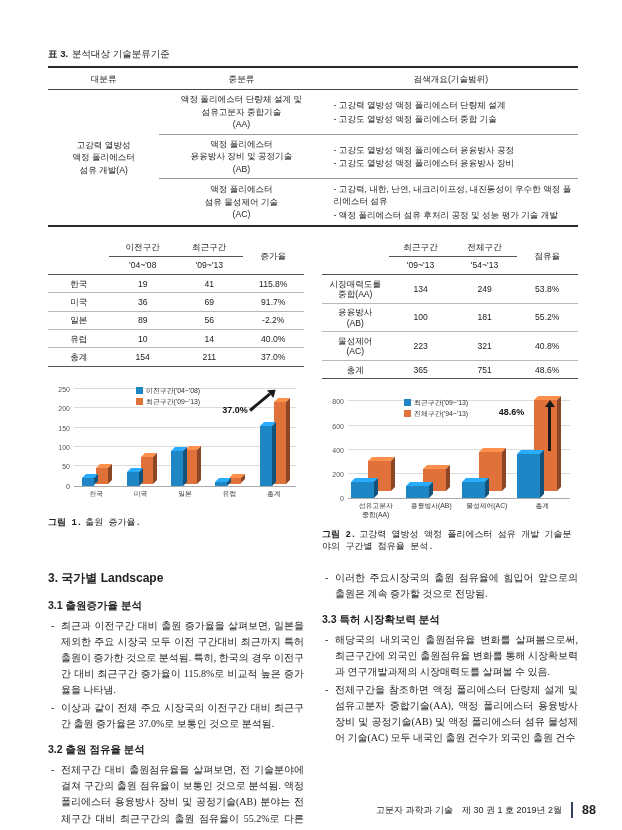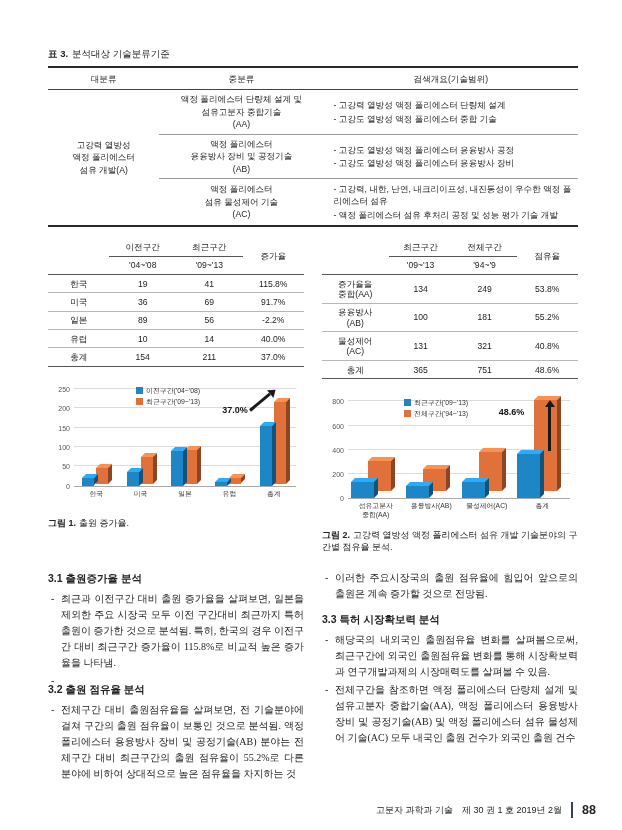--- a/index.html
+++ b/index.html
@@ -50,21 +50,21 @@
   .bside{position:absolute;left:100%;top:0;width:4px;height:100%;transform:skewY(-45deg);transform-origin:0 0;}
   .legend{position:absolute;font-size:6.9px;color:#333;line-height:1.6;z-index:5;}
   .lentry{display:flex;align-items:center;}
   .sw{width:7px;height:7px;margin-right:3px;display:inline-block;}
   .anno{position:absolute;font-size:9px;font-weight:bold;color:#111;text-align:right;z-index:6;}
   .darrow{position:absolute;width:26px;height:3px;background:#1a1a1a;transform:rotate(-40deg);transform-origin:left center;z-index:6;}
   .dhead{position:absolute;left:100%;top:-3.5px;width:0;height:0;border-top:5px solid transparent;border-bottom:5px solid transparent;border-left:7px solid #1a1a1a;}
   .vstick{position:absolute;width:3px;background:#1a1a1a;z-index:6;}
   .vhead{position:absolute;width:0;height:0;border-left:5px solid transparent;border-right:5px solid transparent;border-bottom:7px solid #1a1a1a;z-index:6;}
 
-  .figcap{font-size:9px;margin-top:6px;line-height:1.35;}
+  .figcap{font-size:9px;margin-top:6px;line-height:1.35;font-family:Liberation Mono, monospace;}
   .figcap b{margin-right:3px;}
 
   
   .cols2{margin-top:16px;}
   .sec-h{font-size:12px;font-weight:bold;margin:0 0 12px;}
   .sub-h{font-size:10.5px;font-weight:bold;margin:11px 0 5px;}
   .sub-h:first-child{margin-top:2px;}
   .bullet{font-family:"Liberation Serif","DejaVu Serif",serif;font-size:10px;line-height:1.62;
           padding-left:13px;position:relative;text-align:justify;margin-bottom:1px;}
   .bullet .dash{position:absolute;left:3px;}
@@ -269,40 +269,40 @@
           </colgroup>
       <tbody>
             <tr>
               <td rowspan="2" class="blank"></td>
               <td class="grp">최근구간</td>
               <td class="grp">전체구간</td>
               <td rowspan="2" class="vh">점유율</td>
             </tr>
             <tr class="subrow">
               <td>'09~'13</td>
-              <td>'94~'9</td>
-            </tr>
-            <tr class="drow">
-              <td>증가율을
+              <td>'54~'13</td>
+            </tr>
+            <tr class="drow">
+              <td>시장매력도를
 중합(AA)</td>
               <td>134</td>
               <td>249</td>
               <td>53.8%</td>
             </tr>
             <tr class="drow">
               <td>용융방사
 (AB)</td>
               <td>100</td>
               <td>181</td>
               <td>55.2%</td>
             </tr>
             <tr class="drow">
               <td>물성제어
 (AC)</td>
-              <td>131</td>
+              <td>223</td>
               <td>321</td>
               <td>40.8%</td>
             </tr>
             <tr class="drow last">
               <td>총계</td>
               <td>365</td>
               <td>751</td>
               <td>48.6%</td>
             </tr>
           </tbody>
@@ -371,24 +371,25 @@
           </div>
         </div>
       <div class="figcap">
         <b>그림 2.</b><span>고강력 열방성 액정 폴리에스터 섬유 개발 기술분야의 구간별 점유율 분석.</span>
       </div>
     </div>
   </div>
 
   <div class="cols cols2">
     <div class="col">
+      <div class="sec-h">3. 국가별 Landscape</div>
       <div class="sub-h">3.1 출원증가율 분석</div>
       <div id="b31">
           <div class="bullet"><span class="dash">-</span><span>최근과 이전구간 대비 출원 증가율을 살펴보면, 일본을 제외한 주요 시장국 모두 이전 구간대비 최근까지 특허 출원이 증가한 것으로 분석됨. 특히, 한국의 경우 이전구간 대비 최근구간 증가율이 115.8%로 비교적 높은 증가율을 나타냄.</span></div>
-          <div class="bullet"><span class="dash">-</span></div>
+          <div class="bullet"><span class="dash">-</span><span>이상과 같이 전체 주요 시장국의 이전구간 대비 최근구간 출원 증가율은 37.0%로 보통인 것으로 분석됨.</span></div>
         </div>
       <div class="sub-h">3.2 출원 점유율 분석</div>
       <div id="b32">
           <div class="bullet"><span class="dash">-</span><span>전체구간 대비 출원점유율을 살펴보면, 전 기술분야에 걸쳐 구간의 출원 점유율이 보통인 것으로 분석됨. 액정 폴리에스터 용융방사 장비 및 공정기술(AB) 분야는 전체구간 대비 최근구간의 출원 점유율이 55.2%로 다른 분야에 비하여 상대적으로 높은 점유율을 차지하는 것</span></div>
         </div>
     </div>
     <div class="col">
       <div id="bR">
           <div class="bullet"><span class="dash">-</span><span>이러한 주요시장국의 출원 점유율에 힘입어 앞으로의 출원은 계속 증가할 것으로 전망됨.</span></div>
         </div>

